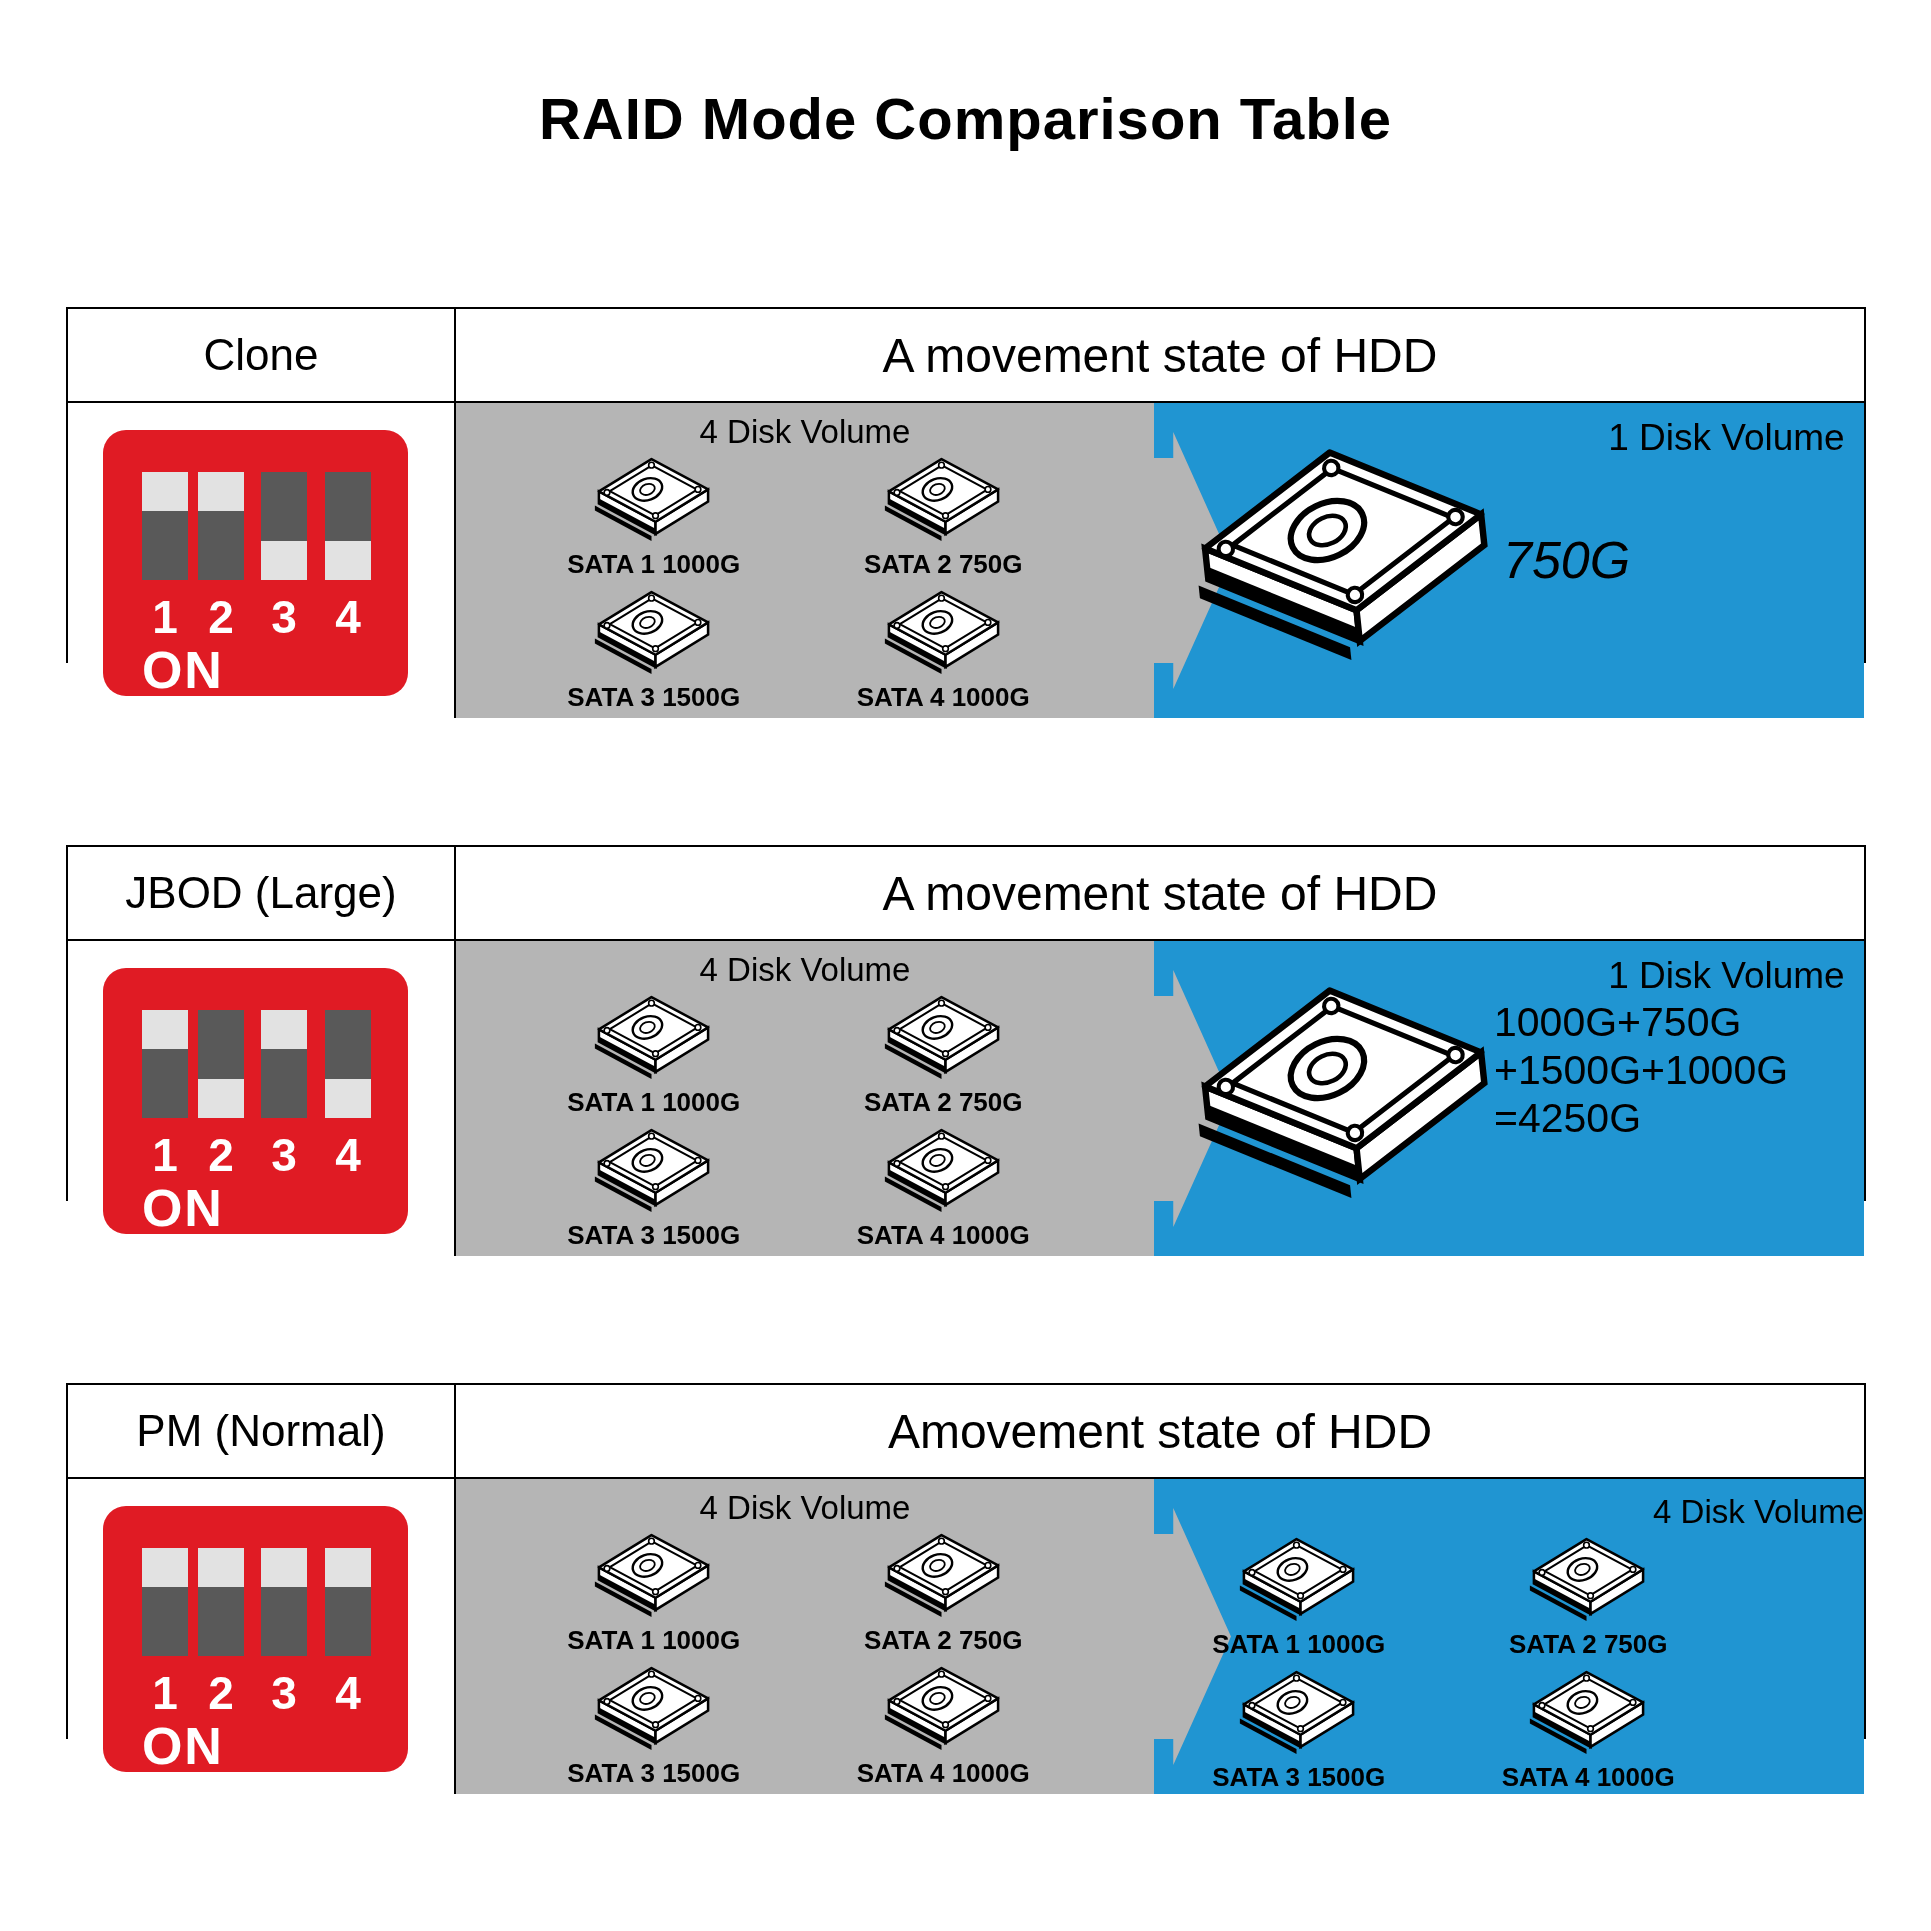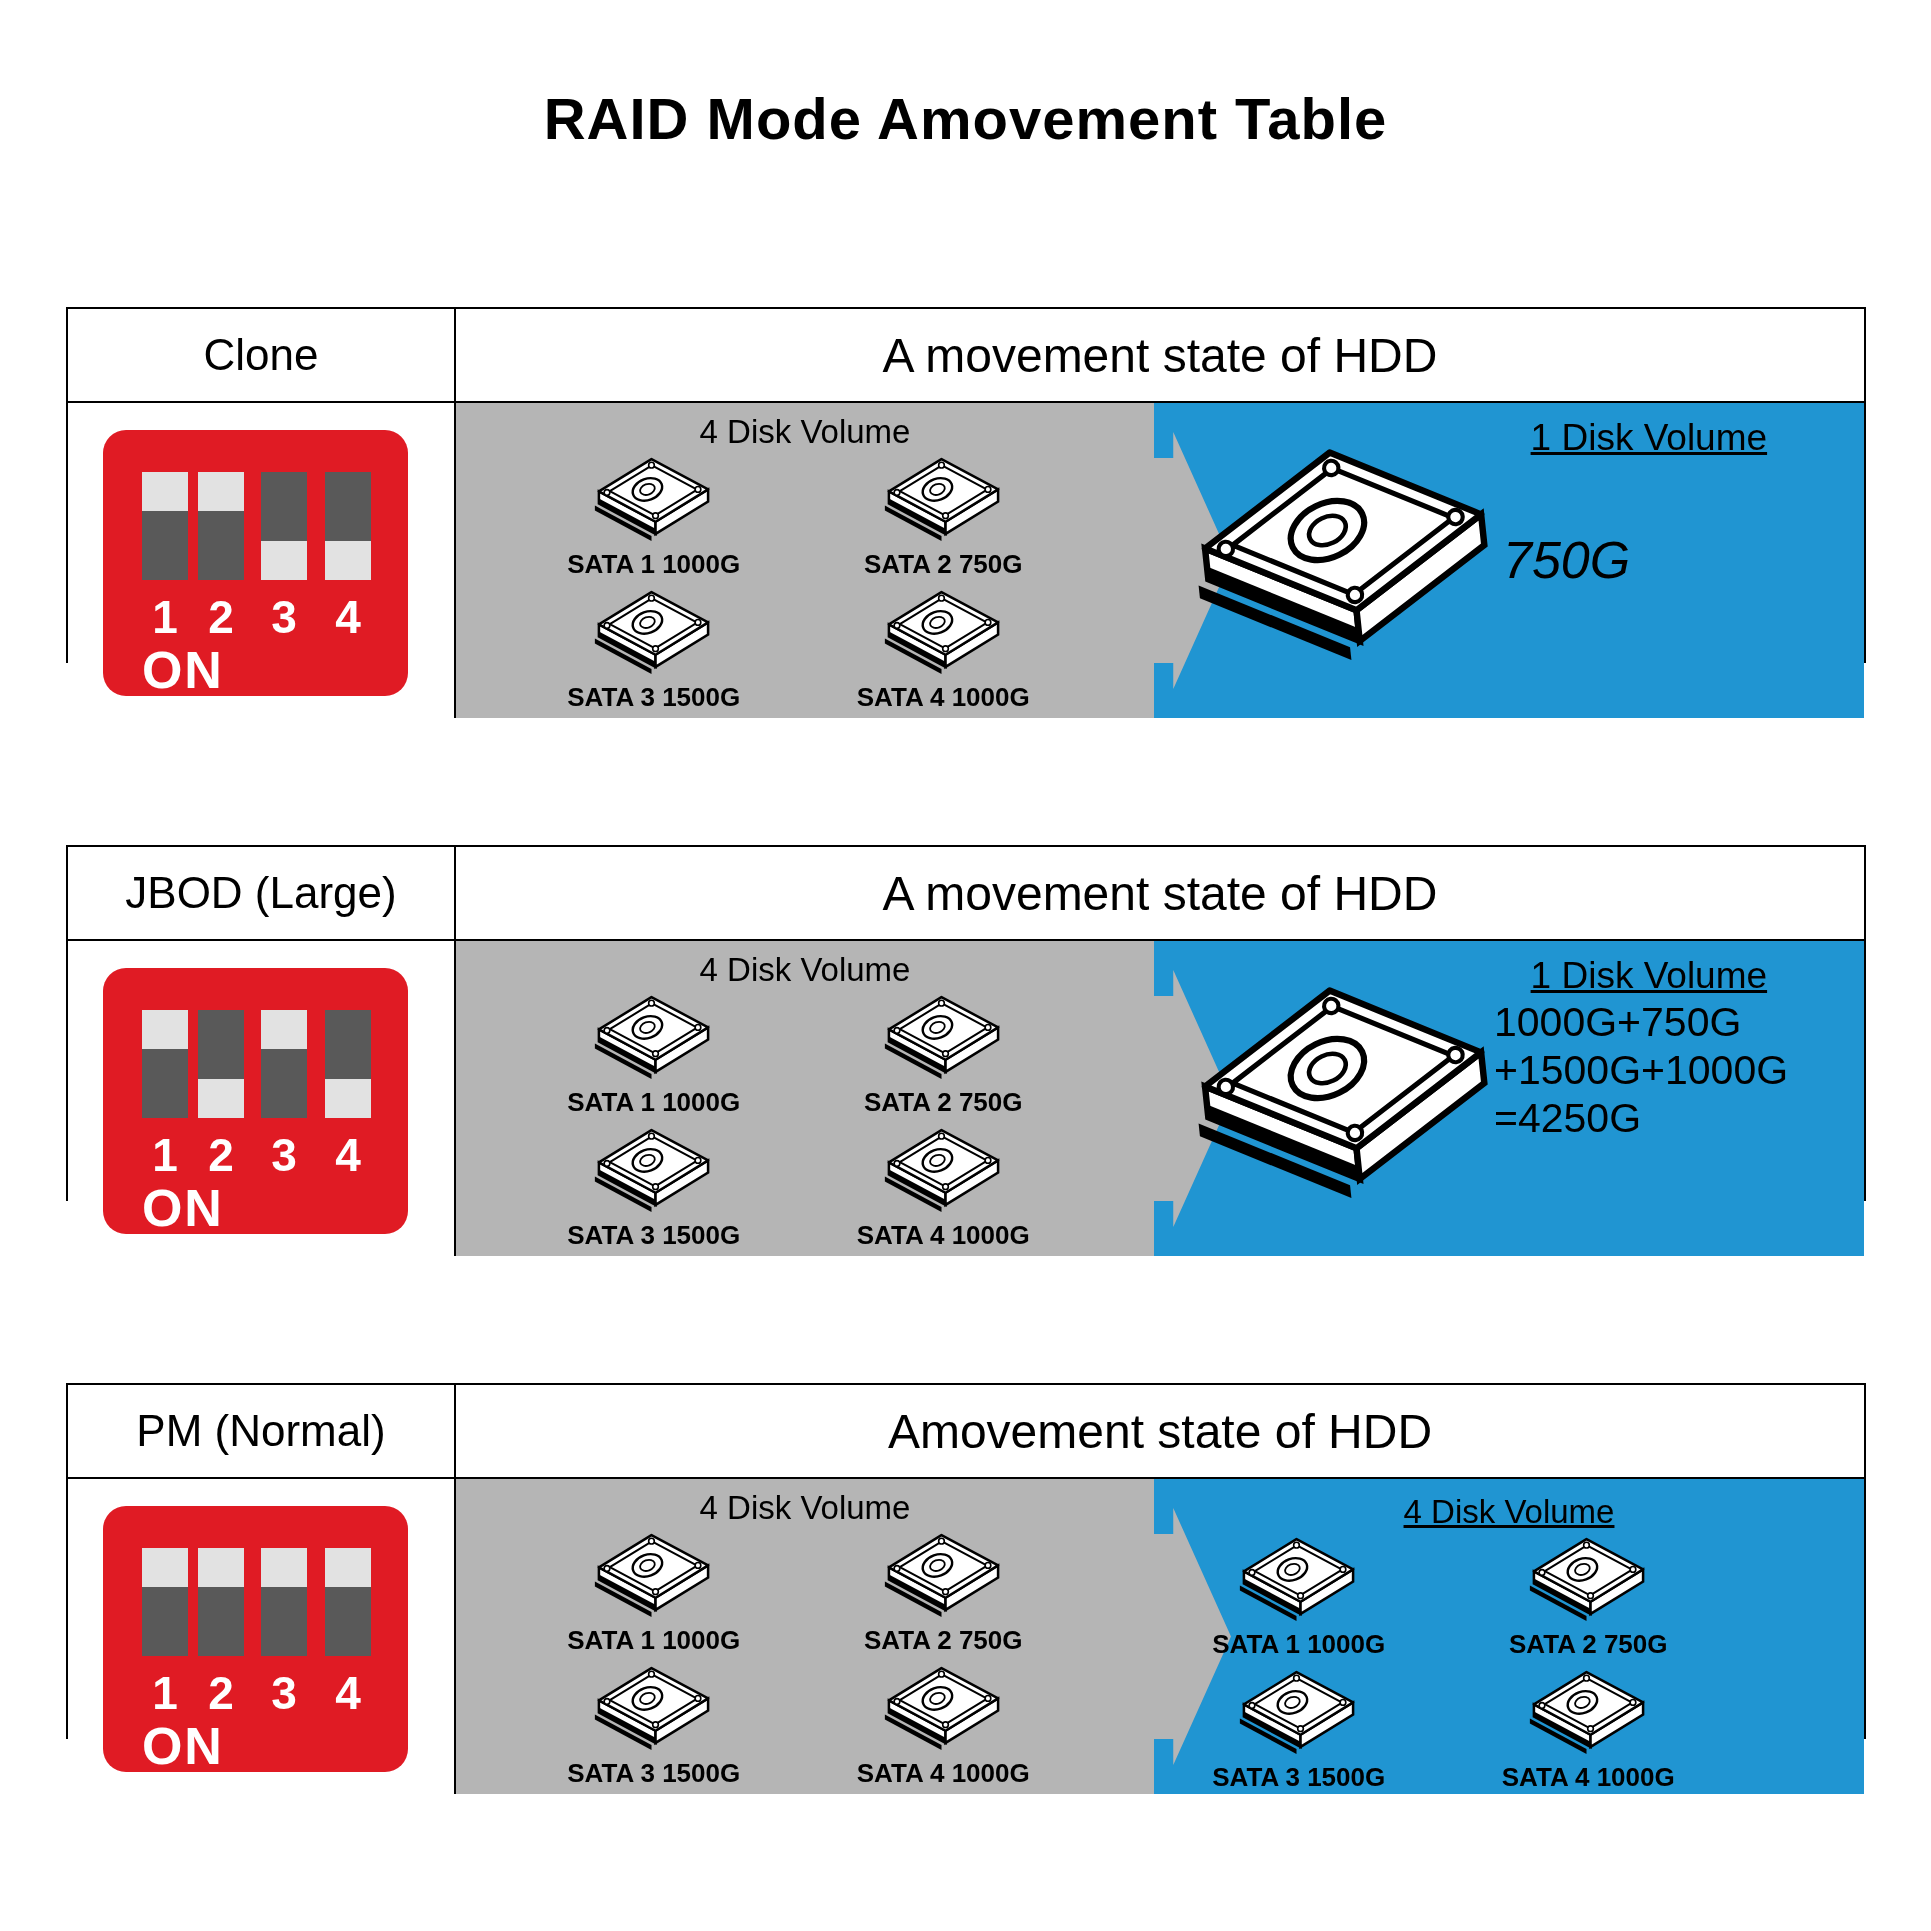--- a/index.html
+++ b/index.html
@@ -41,21 +41,21 @@
     font-size:33px; }
   .disk-grid { position:absolute; display:grid; grid-template-columns:1fr 1fr; row-gap:5.8px; }
   .graypanel .disk-grid { left:53px; top:50px; width:579px; }
   .bluepanel .disk-grid { left:0px;  top:54px; width:579px; }
   .disk { display:flex; flex-direction:column; align-items:center; }
   .disk svg { width:145px; height:93px; }
   .disk figcaption { font-size:26px; margin-top:2.9px; white-space:nowrap;font-weight:bold; }
 
   .arrow { position:absolute; left:0; top:0; width:77px; height:100%; display:block; }
 
-  .result-heading { position:absolute; top:13.5px; font-size:37px; text-align:center;text-decoration:underline; }
+  .result-heading { position:absolute; top:13.5px; font-size:37px; text-align:right; }
   .result-heading.single { left:299px; right:19.3px; }
   .result-heading.multi  { left:0; right:0; font-size:33px; }
 
   .bigdisk { position:absolute; left:37px; top:33px; width:309px; height:237px;
     transform:rotate(-6deg); }
   .bigdisk svg { width:100%; height:100%; }
 
   .capacity { position:absolute; left:349px; top:127px; font-size:52px;font-style:italic; }
   .cap-lines { position:absolute; left:340px; top:57px; font-size:41px; line-height:48px; }
 </style>
@@ -74,21 +74,21 @@
       <ellipse cx="54" cy="36" rx="15" ry="10.5" fill="#fff" stroke="#000" stroke-width="2.4" transform="rotate(-20 54 36)"></ellipse>
       <ellipse cx="54" cy="36" rx="7.5" ry="5.2" fill="#fff" stroke="#000" stroke-width="1.8" transform="rotate(-20 54 36)"></ellipse>
       <circle cx="14" cy="39" r="2.8" fill="#fff" stroke="#000" stroke-width="1.6"></circle>
       <circle cx="58" cy="12" r="2.8" fill="#fff" stroke="#000" stroke-width="1.6"></circle>
       <circle cx="104" cy="36" r="2.8" fill="#fff" stroke="#000" stroke-width="1.6"></circle>
       <circle cx="62" cy="62" r="2.8" fill="#fff" stroke="#000" stroke-width="1.6"></circle>
     </g>
   </defs>
 </svg>
 
-<h1 class="title">RAID Mode Amovement Table</h1>
+<h1 class="title">RAID Mode Comparison Table</h1>
 
 <section class="block b1">
   <div class="hdr">
     <div class="mode">Clone</div>
     <div class="desc">A movement state of HDD</div>
   </div>
   <div class="bodyrow">
     <div class="leftcell">
       <div class="dip">
         <div class="sw s1 up">

